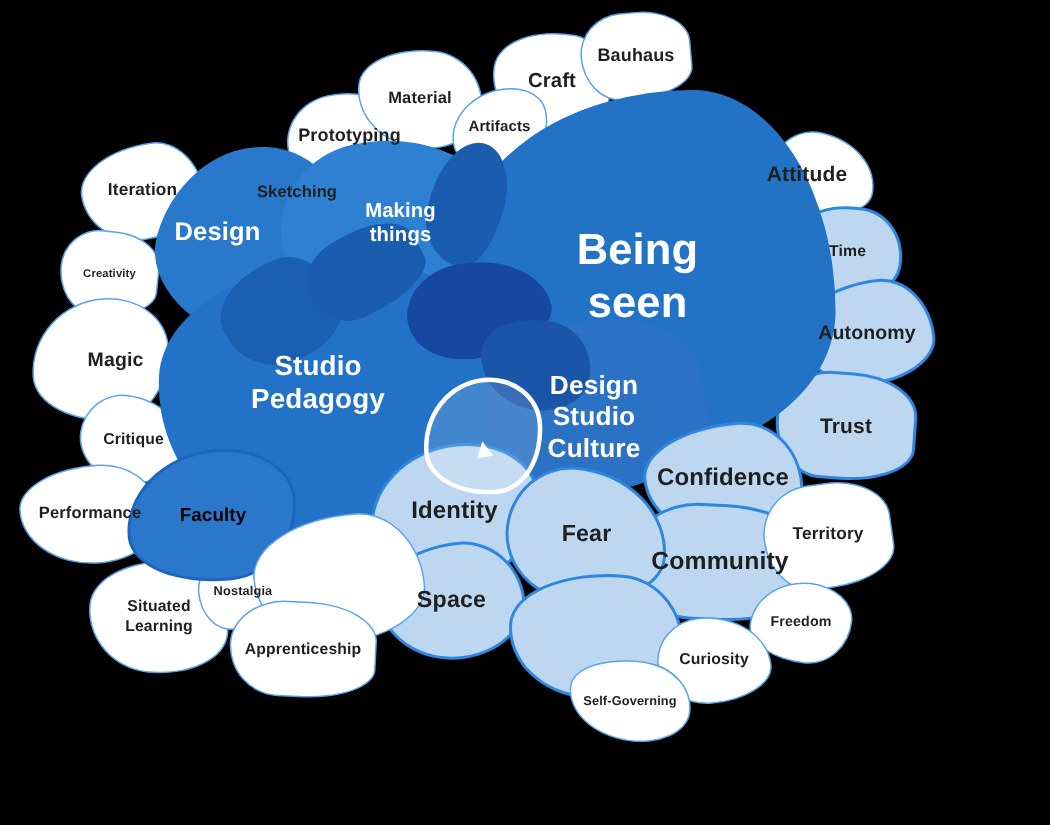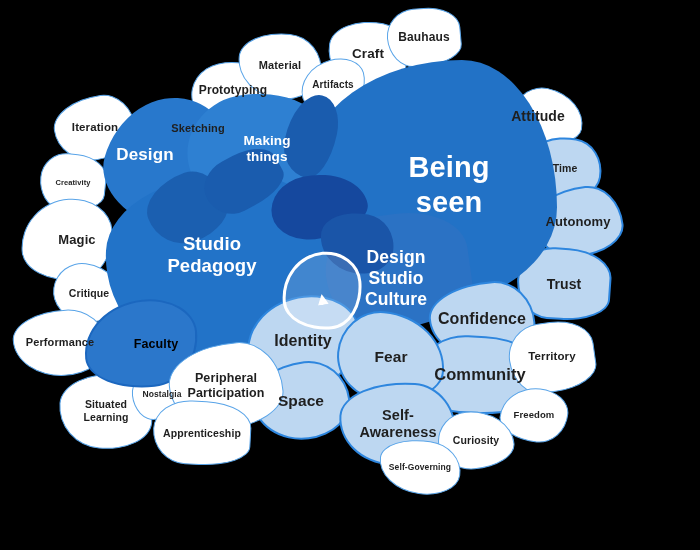--- a/index.html
+++ b/index.html
@@ -86,34 +86,30 @@
       <div class="lbl" style="left: 333px; top: 85px; font-size: 10px;">Artifacts</div>
       <div class="lbl" style="left: 538px; top: 116px; font-size: 14px;">Attitude</div>
       <div class="lbl" style="left: 565px; top: 168px; font-size: 10.5px;">Time</div>
       <div class="lbl" style="left: 578px; top: 222px; font-size: 13px;">Autonomy</div>
       <div class="lbl" style="left: 564px; top: 284px; font-size: 14px; font-weight: 700;">Trust</div>
       <div class="lbl lbl-light" style="left: 145px; top: 155px; font-size: 17px;">Design</div>
       <div class="lbl lbl-light" style="left: 267px; top: 149px; font-size: 13.5px;">Making
 things</div>
       <div class="lbl lbl-light" style="left: 212px; top: 255px; font-size: 18.5px;">Studio
 Pedagogy</div>
-      <div class="lbl lbl-light" style="left: 425px; top: 185px; font-size: 29px; margin-left: 24px;">Being
+      <div class="lbl lbl-light" style="left: 425px; top: 185px; font-size: 29px;">Being
 seen</div>
       <div class="lbl lbl-light" style="left: 396px; top: 278px; font-size: 17.5px;">Design
 Studio
 Culture</div>
-      <div class="lbl lbl-light" style="left: 156px; top: 344px; font-size: 12.5px; font-weight: 700; color: rgb(0, 0, 0);">Faculty</div>
+      <div class="lbl lbl-light" style="left: 142px; top: 344px; font-size: 12.5px; font-weight: 700; color: rgb(0, 0, 0);">Faculty</div>
       <div class="lbl" style="left: 480px; top: 375px; font-size: 16.5px;">Community</div>
       <div class="lbl" style="left: 482px; top: 319px; font-size: 16px;">Confidence</div>
       <div class="lbl" style="left: 303px; top: 341px; font-size: 16px;">Identity</div>
       <div class="lbl" style="left: 391px; top: 357px; font-size: 15.5px;">Fear</div>
       <div class="lbl" style="left: 301px; top: 401px; font-size: 15.5px; text-align: right;">Space</div>
-      <div class="lbl" style="left: 398px; top: 424px; font-size: 14.5px;">Self-
-Awareness</div>
       <div class="lbl" style="left: 552px; top: 357px; font-size: 11.5px;">Territory</div>
       <div class="lbl" style="left: 534px; top: 415px; font-size: 9.5px;">Freedom</div>
       <div class="lbl" style="left: 476px; top: 440px; font-size: 10.5px;">Curiosity</div>
       <div class="lbl" style="left: 420px; top: 467px; font-size: 8.5px;">Self-Governing</div>
-      <div class="lbl" style="left: 226px; top: 386px; font-size: 12.5px;">Peripheral
-Participation</div>
       <div class="lbl" style="left: 202px; top: 433px; font-size: 10.5px;">Apprenticeship</div>
     </div>
 </div>
 
 </body></html>

